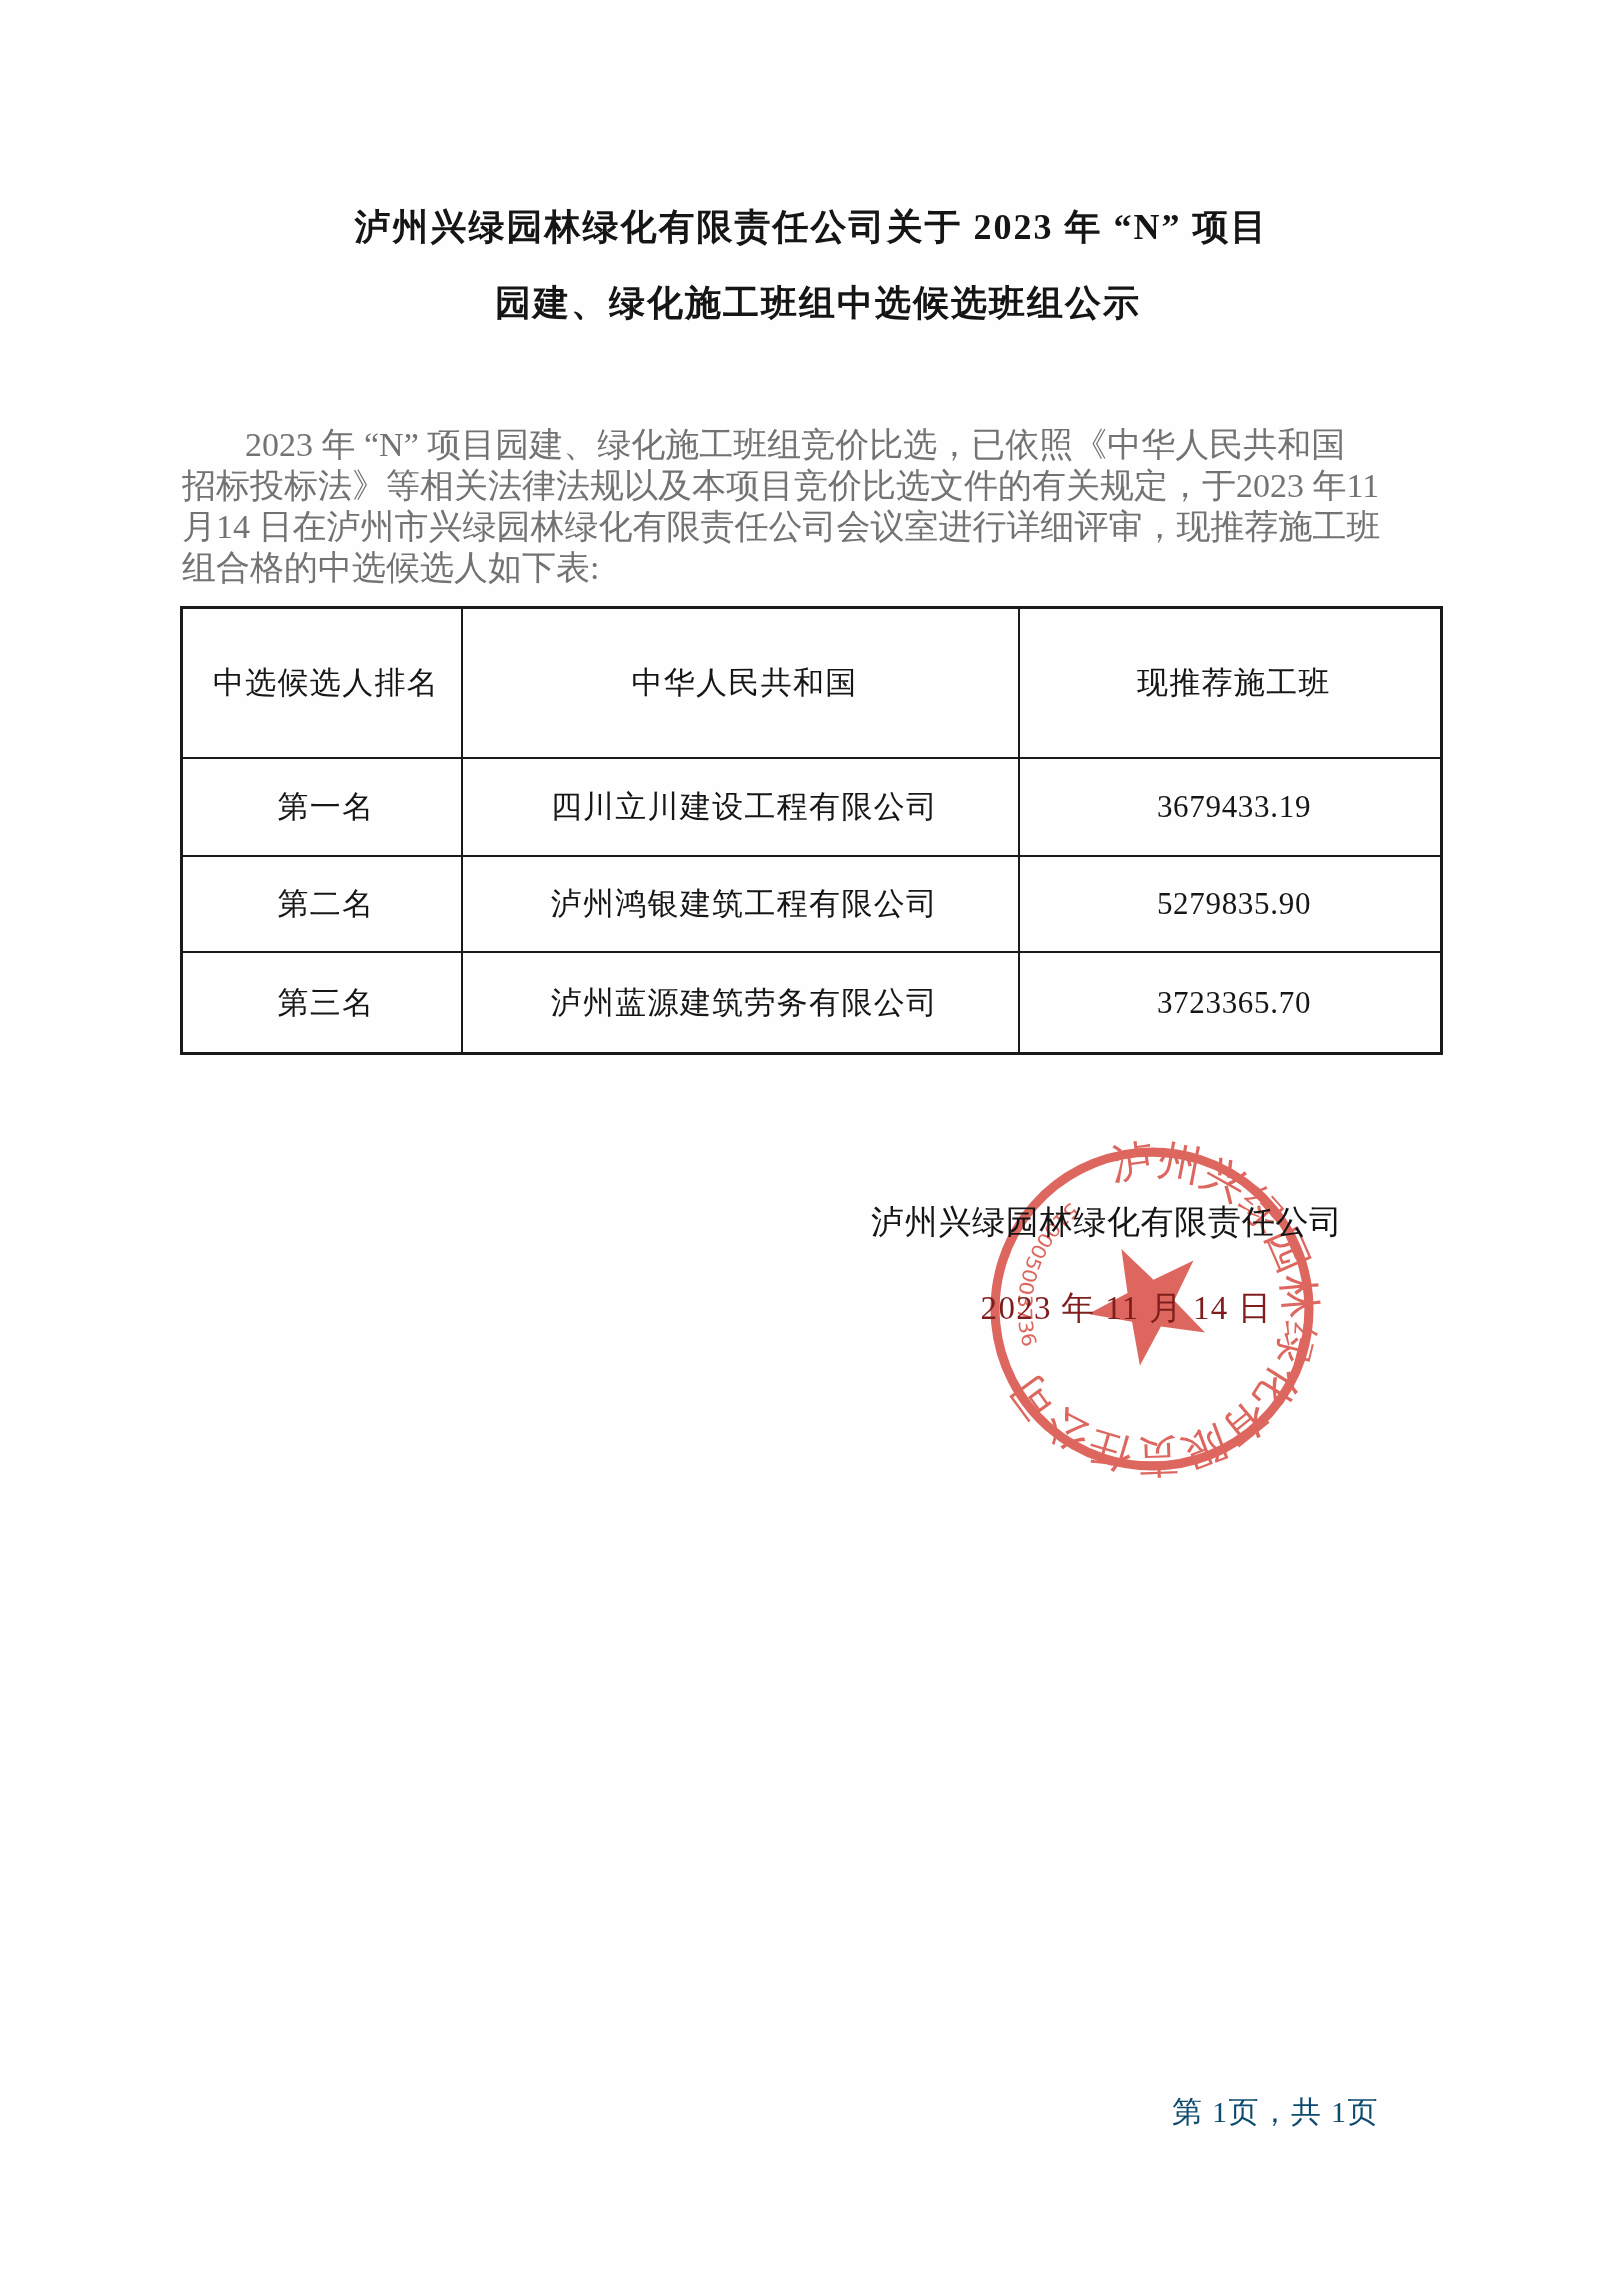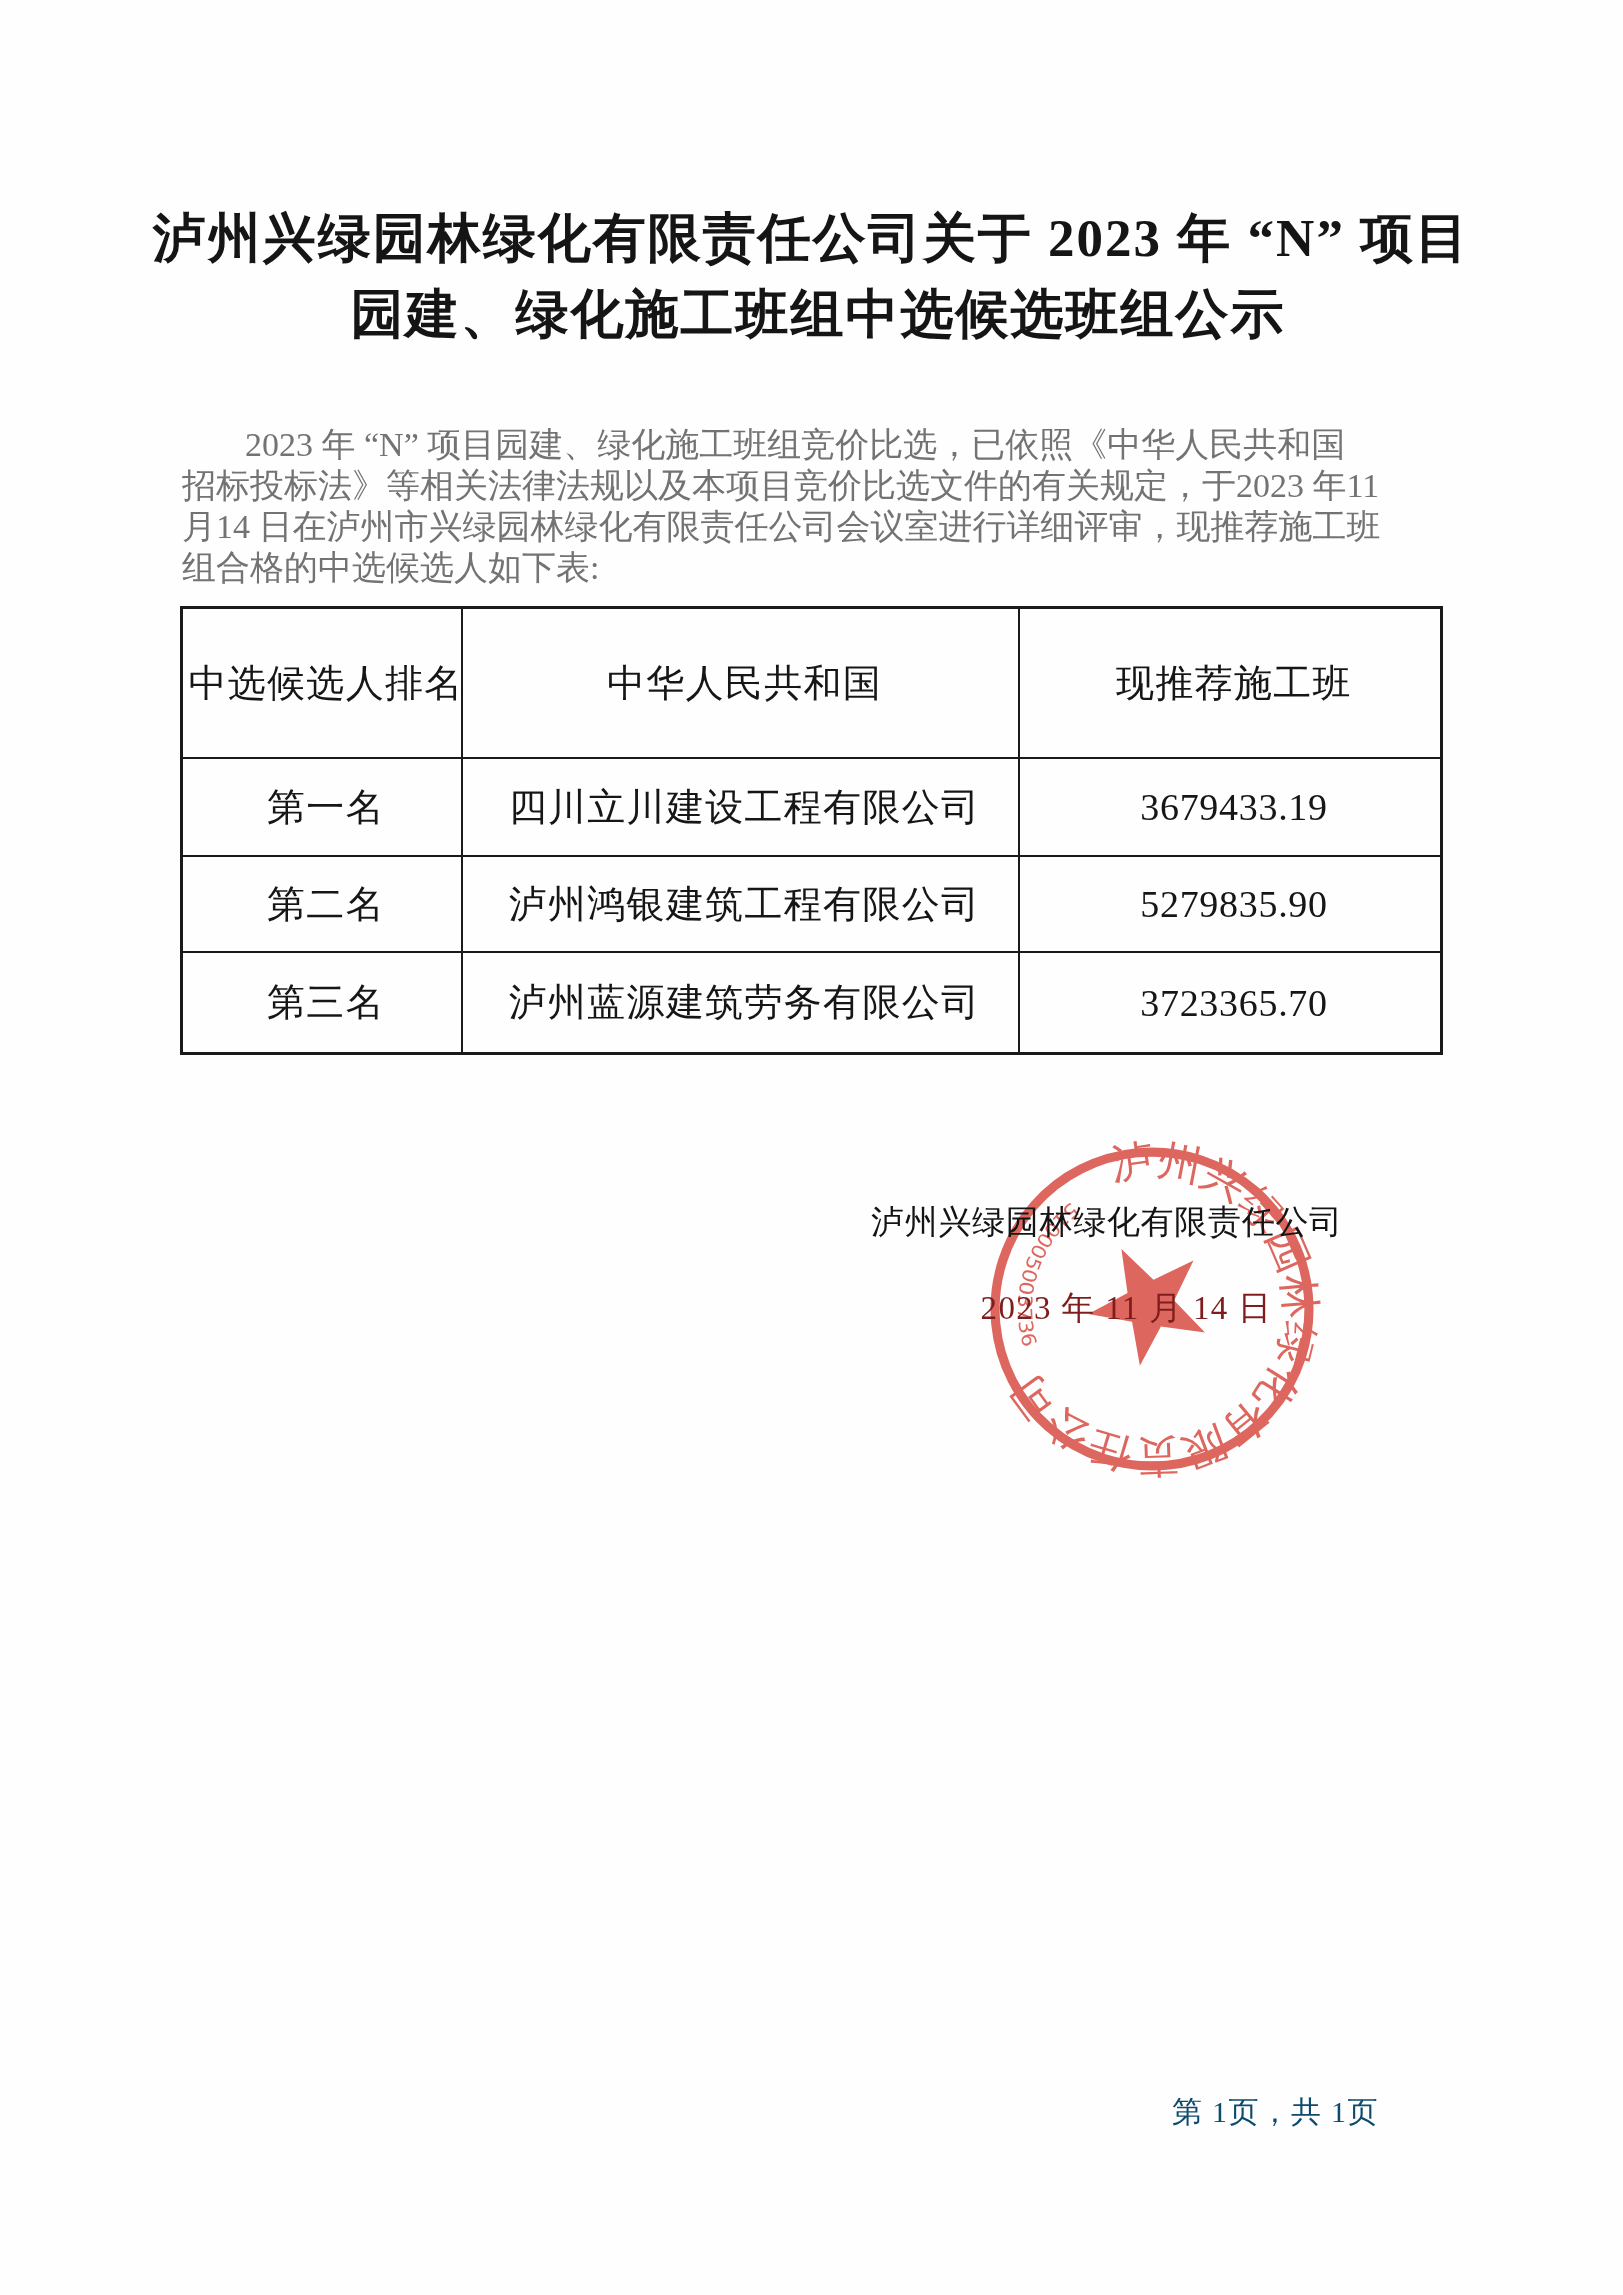--- a/index.html
+++ b/index.html
@@ -7,21 +7,21 @@
     position:relative;
     width:1623px;height:2295px;
     background:#fefefe;
     overflow:hidden;
     font-family:"Liberation Serif","DejaVu Serif",serif;
     color:#191919;
   }
   
   .doc-title{
     position:absolute;left:0;right:0;text-align:center;
-    font-size:53px;font-weight:bold;letter-spacing:2px;
+    font-size:36px;font-weight:bold;letter-spacing:2px;
     color:#151515;white-space:nowrap;
   }
   #title-line-1{top:203px;}
   #title-line-2{top:279px;padding-left:13px;}
   
   .para{
     position:absolute;left:182px;width:1262px;top:394px;
     font-size:34px;line-height:41px;color:#737373;margin-top:30px;
   }
   .para .line{white-space:nowrap;}
@@ -30,21 +30,21 @@
   .result-table{
     position:absolute;left:180px;top:606px;
     width:1263px;height:449px;
     border:3.3px solid #1a1a1a;box-sizing:border-box;
     display:grid;
     grid-template-columns:280px 557px 420px;
     grid-template-rows:150px 98px 96px 99px;
   }
   .cell{
     display:flex;align-items:center;justify-content:center;
-    font-size:38px;color:#161616;
+    font-size:31px;color:#161616;
     border-right:2px solid #1a1a1a;
     border-bottom:2.6px solid #1a1a1a;
     box-sizing:border-box;
     letter-spacing:1.3px;
     white-space:nowrap;
     padding-left:8px;
   }
   .cell.last-col{border-right:none;}
   .cell.last-row{border-bottom:none;}
   .cell.num{letter-spacing:0.7px;}

